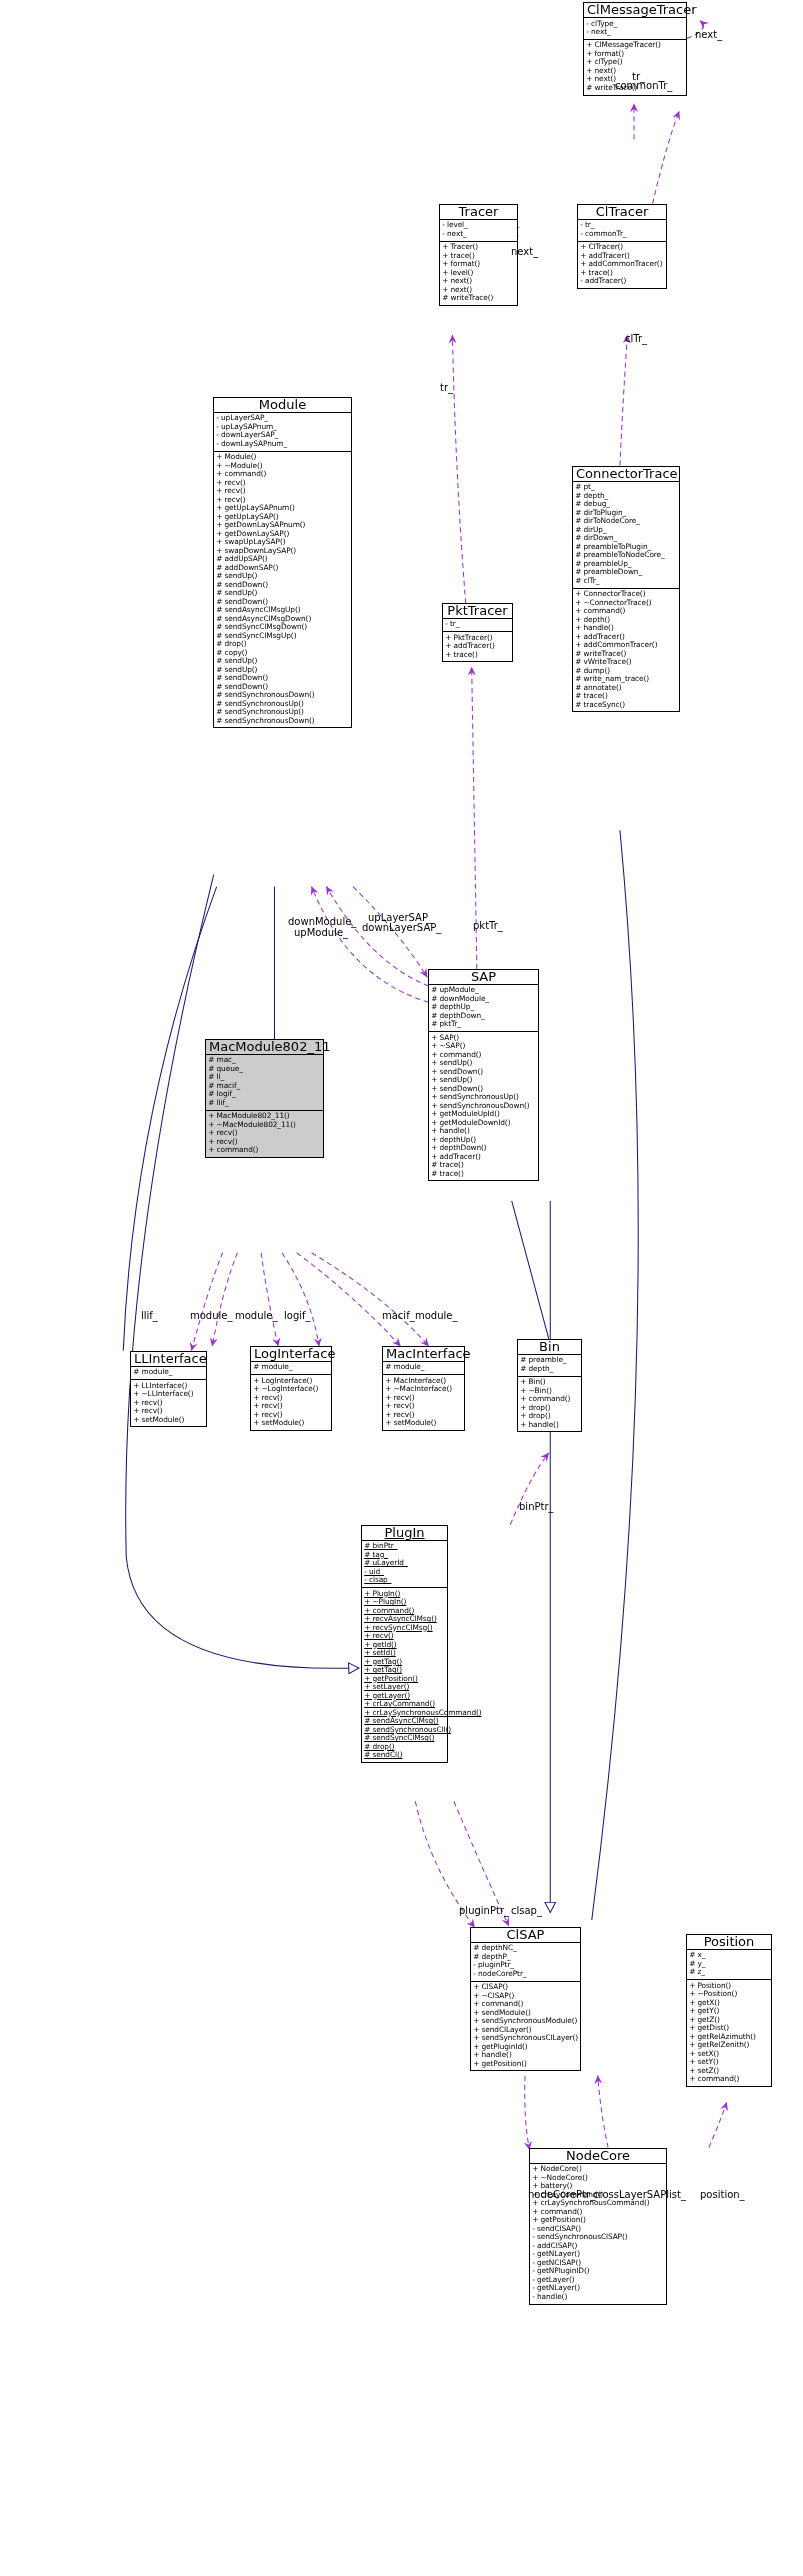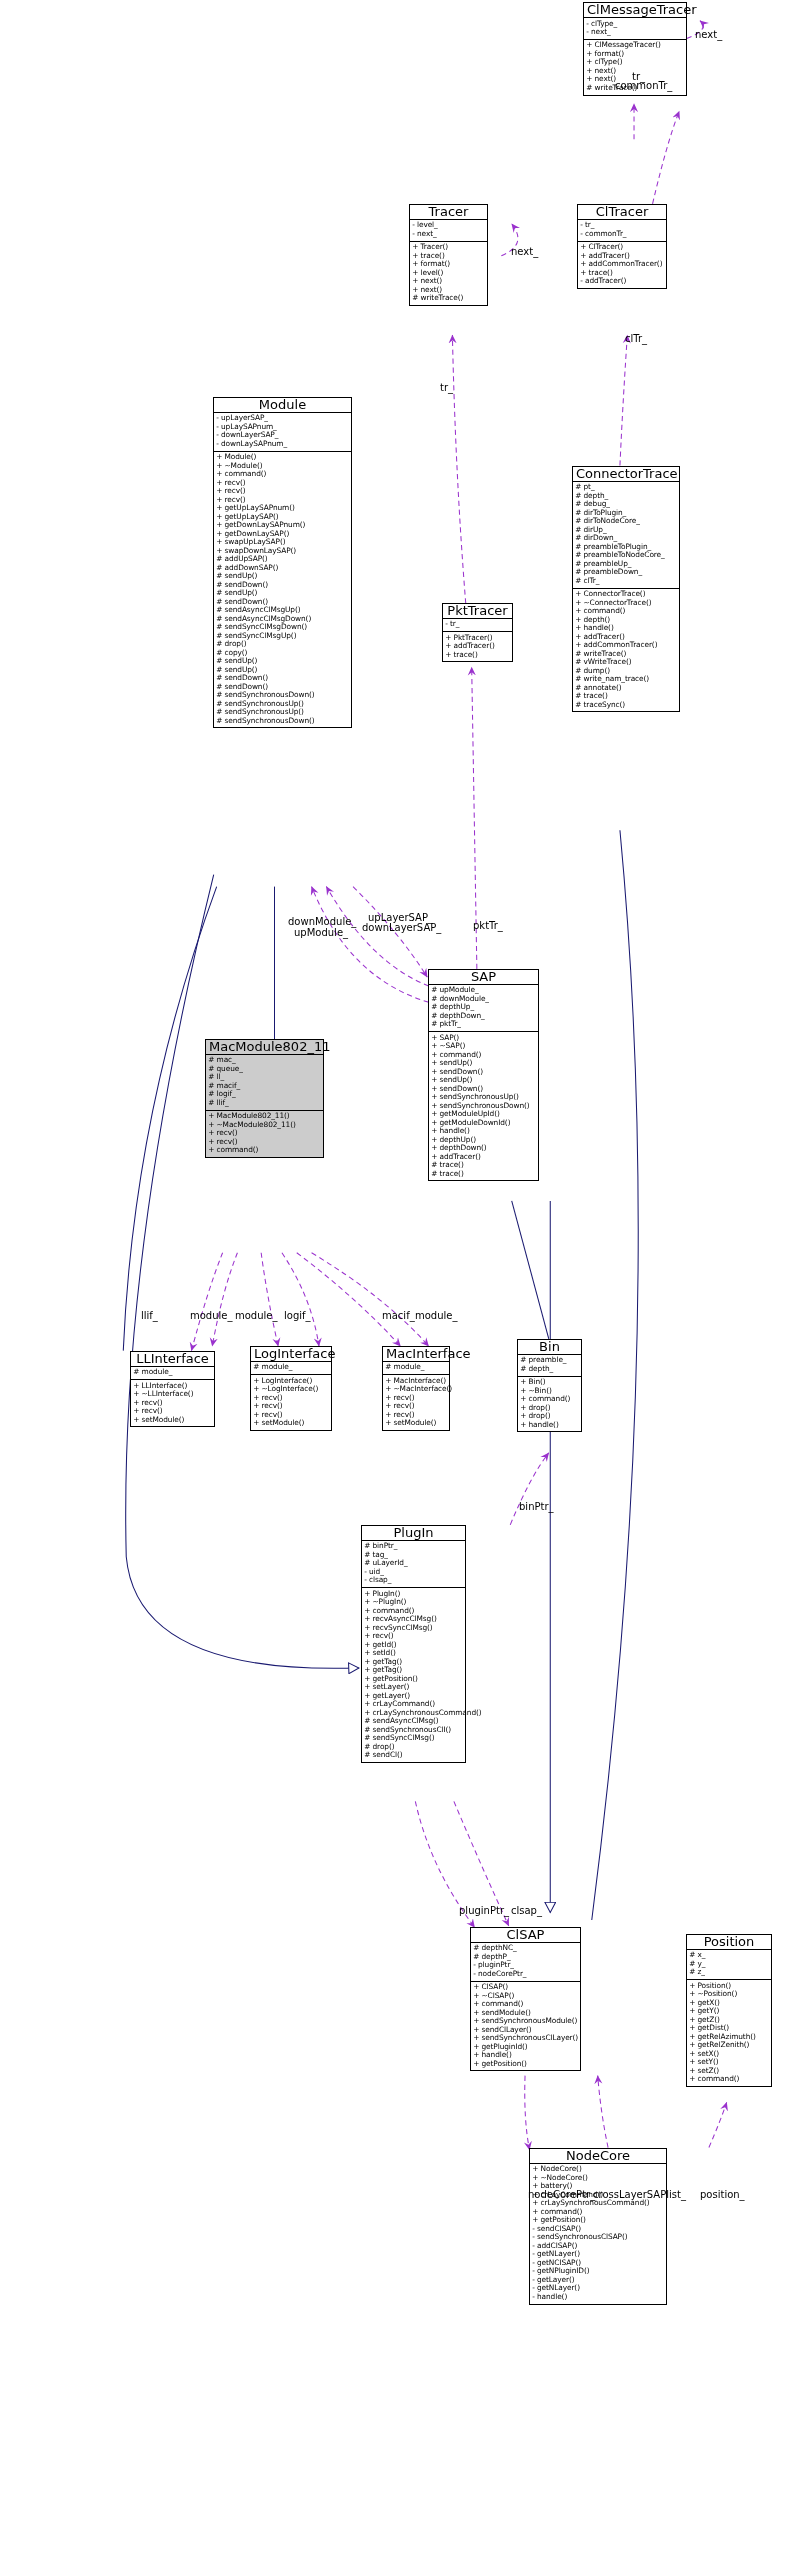--- a/index.html
+++ b/index.html
@@ -103,21 +103,21 @@
         </div>
         <div class="sect">
           <div class="row">+ ClMessageTracer()</div>
           <div class="row">+ format()</div>
           <div class="row">+ clType()</div>
           <div class="row">+ next()</div>
           <div class="row">+ next()</div>
           <div class="row"># writeTrace()</div>
         </div>
       </div>
-      <div class="uml" style="left: 409px; top: 204px; width: 79px;">
+      <div class="uml" style="left: 439px; top: 204px; width: 79px;">
         <div class="title">Tracer</div>
         <div class="sect">
           <div class="row">- level_</div>
           <div class="row">- next_</div>
         </div>
         <div class="sect">
           <div class="row">+ Tracer()</div>
           <div class="row">+ trace()</div>
           <div class="row">+ format()</div>
           <div class="row">+ level()</div>
@@ -267,21 +267,21 @@
           <div class="row"># llif_</div>
         </div>
         <div class="sect">
           <div class="row">+ MacModule802_11()</div>
           <div class="row">+ ~MacModule802_11()</div>
           <div class="row">+ recv()</div>
           <div class="row">+ recv()</div>
           <div class="row">+ command()</div>
         </div>
       </div>
-      <div class="uml" style="left: 130px; top: 1351px; width: 85px;">
+      <div class="uml" style="left: 130px; top: 1351px; width: 77px;">
         <div class="title">LLInterface</div>
         <div class="sect">
           <div class="row"># module_</div>
         </div>
         <div class="sect">
           <div class="row">+ LLInterface()</div>
           <div class="row">+ ~LLInterface()</div>
           <div class="row">+ recv()</div>
           <div class="row">+ recv()</div>
           <div class="row">+ setModule()</div>
@@ -294,21 +294,21 @@
         </div>
         <div class="sect">
           <div class="row">+ LogInterface()</div>
           <div class="row">+ ~LogInterface()</div>
           <div class="row">+ recv()</div>
           <div class="row">+ recv()</div>
           <div class="row">+ recv()</div>
           <div class="row">+ setModule()</div>
         </div>
       </div>
-      <div class="uml" style="left: 382px; top: 1346px; width: 68px;">
+      <div class="uml" style="left: 382px; top: 1346px; width: 83px;">
         <div class="title">MacInterface</div>
         <div class="sect">
           <div class="row"># module_</div>
         </div>
         <div class="sect">
           <div class="row">+ MacInterface()</div>
           <div class="row">+ ~MacInterface()</div>
           <div class="row">+ recv()</div>
           <div class="row">+ recv()</div>
           <div class="row">+ recv()</div>
@@ -323,21 +323,21 @@
         </div>
         <div class="sect">
           <div class="row">+ Bin()</div>
           <div class="row">+ ~Bin()</div>
           <div class="row">+ command()</div>
           <div class="row">+ drop()</div>
           <div class="row">+ drop()</div>
           <div class="row">+ handle()</div>
         </div>
       </div>
-      <div class="uml" style="left: 361px; top: 1525px; width: 105px;">
+      <div class="uml" style="left: 361px; top: 1525px; width: 87px; text-decoration: underline;">
         <div class="title">PlugIn</div>
         <div class="sect">
           <div class="row"># binPtr_</div>
           <div class="row"># tag_</div>
           <div class="row"># uLayerId_</div>
           <div class="row">- uid_</div>
           <div class="row">- clsap_</div>
         </div>
         <div class="sect">
           <div class="row">+ PlugIn()</div>

